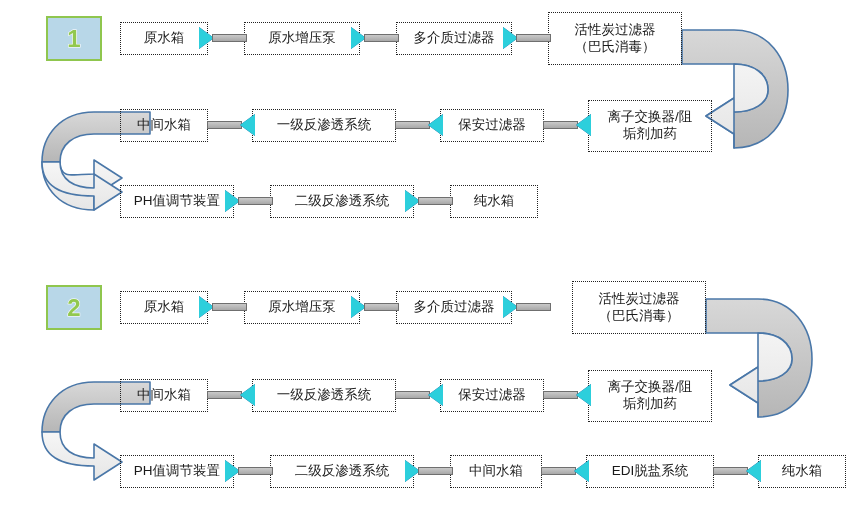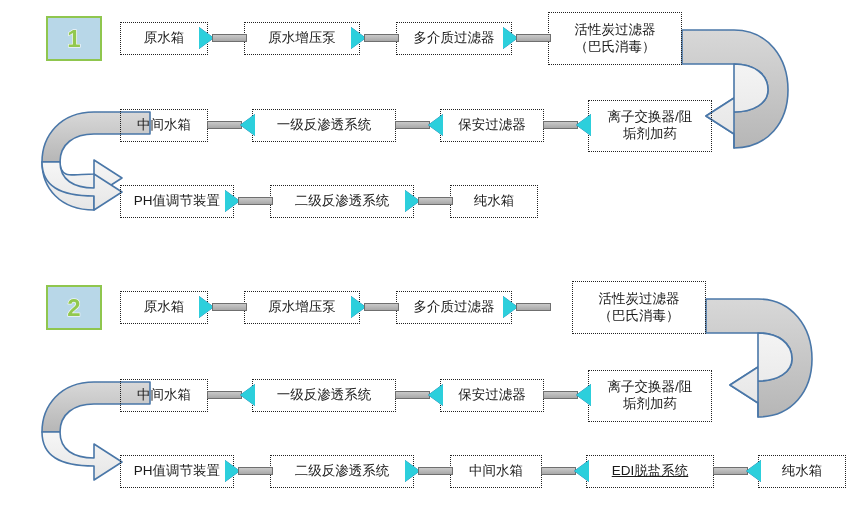--- a/index.html
+++ b/index.html
@@ -261,20 +261,20 @@
   <div class="node" style="left:270px;top:455px;width:144px;height:33px;">二级反渗透系统</div>
   <div class="conn right" style="left:405px;top:460px;width:48px;">
     <div class="tri"></div>
     <div class="bar"></div>
   </div>
   <div class="node" style="left:450px;top:455px;width:92px;height:33px;">中间水箱</div>
   <div class="conn left" style="left:541px;top:460px;width:48px;">
     <div class="bar"></div>
     <div class="tri"></div>
   </div>
-  <div class="node" style="left:586px;top:455px;width:128px;height:33px;text-decoration:underline;">EDI脱盐系统</div>
+  <div class="node" style="left:586px;top:455px;width:128px;height:33px;">EDI脱盐系统</div>
   <div class="conn left" style="left:713px;top:460px;width:48px;">
     <div class="bar"></div>
     <div class="tri"></div>
   </div>
   <div class="node" style="left:758px;top:455px;width:88px;height:33px;">纯水箱</div>
 
 </div>
 
 </body></html>

